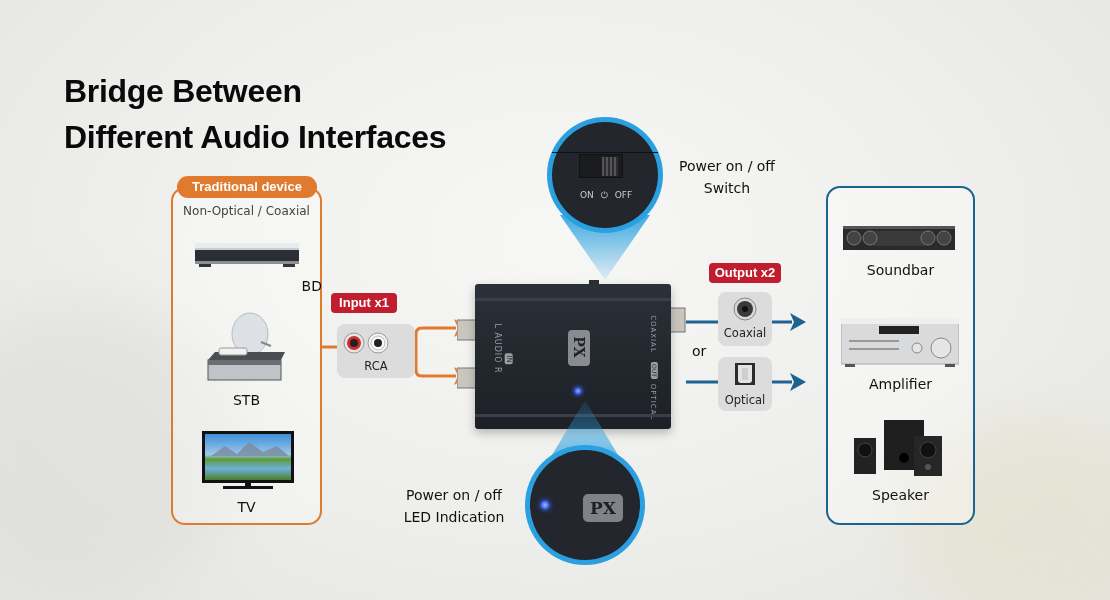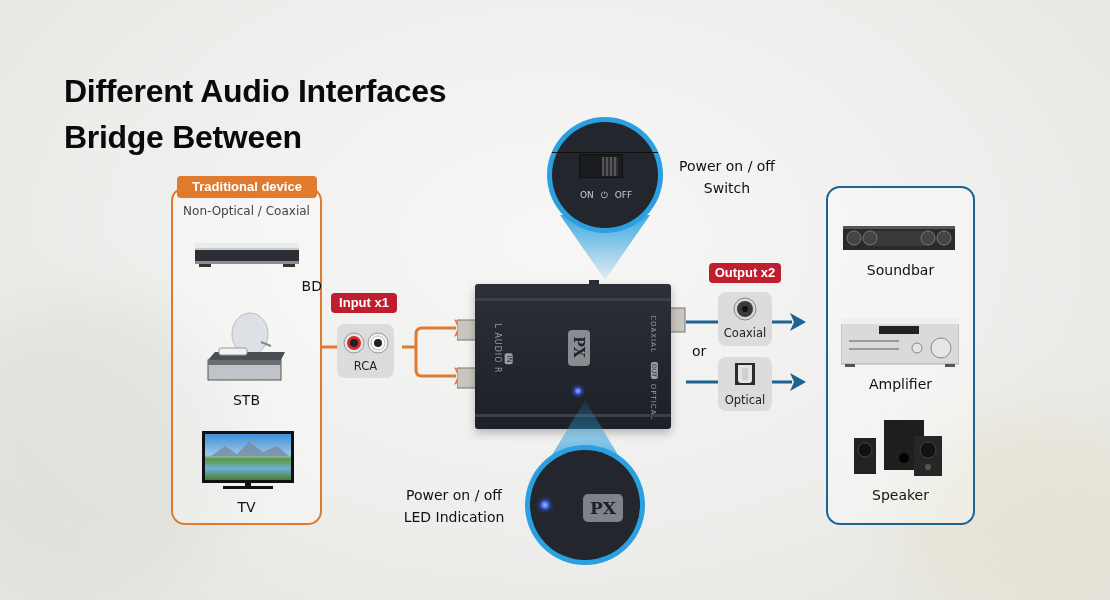--- a/index.html
+++ b/index.html
@@ -19,21 +19,21 @@
     .title div { white-space: nowrap; }
 
     
     .left-frame {
       position: absolute; left: 171px; top: 187px; width: 151px; height: 338px;
       border: 2.5px solid #e07a2e; border-radius: 14px;
       background: rgba(255,255,255,0.35);
     }
     .badge-orange {
       position: absolute; left: 177px; top: 176px; width: 140px; height: 22px;
-      background: #e07a2e; color: #fff; border-radius: 4px;
+      background: #e07a2e; color: #fff; border-radius: 11px;
       font-family: "Liberation Sans", sans-serif; font-weight: bold; font-size: 13px;
       text-align: center; line-height: 22px;
     }
     .sub-label {
       position: absolute; left: 171px; top: 204px; width: 151px; text-align: center;
       font-size: 12px; color: #444; font-family: "DejaVu Sans", sans-serif;
     }
     .dev-label {
       position: absolute; width: 151px; text-align: center; font-size: 14px; color: #111;
     }
@@ -72,22 +72,22 @@
 
     .callout-text { position: absolute; font-size: 14px; color: #111; text-align: center; line-height: 22px; }
   </style>
 </head>
 <body>
 
 <div class="bg-blob" style="left:-60px;top:300px;width:300px;height:300px;background:#dcdcd8;opacity:.6;"></div>
 <div class="bg-blob" style="left:900px;top:420px;width:260px;height:200px;background:#e5e2cf;opacity:.7;"></div>
 
 <div class="title">
+  <div>Bridge Between</div>
   <div>Different Audio Interfaces</div>
-  <div>Bridge Between</div>
 </div>
 
 <div class="left-frame"></div>
 <div class="badge-orange">Traditional device</div>
 <div class="sub-label">Non-Optical / Coaxial</div>
 
 <svg style="position:absolute;left:193px;top:240px;" width="108" height="30" viewBox="0 0 108 30">
   <rect x="2" y="3" width="104" height="18" rx="2" fill="#c9ccd0"></rect>
   <rect x="2" y="3" width="104" height="5" fill="#e9ebee"></rect>
   <rect x="2" y="10" width="104" height="11" fill="#2b2e33"></rect>
@@ -128,21 +128,21 @@
 <svg style="position:absolute;left:320px;top:310px;" width="160" height="80" viewBox="0 0 160 80">
   <line x1="2" y1="37" x2="18" y2="37" stroke="#e07a2e" stroke-width="3"></line>
   <line x1="82" y1="37" x2="96" y2="37" stroke="#e07a2e" stroke-width="3"></line>
   <path d="M96 37 V24 Q96 18 102 18 H136" fill="none" stroke="#e07a2e" stroke-width="3"></path>
   <path d="M96 37 V60 Q96 66 102 66 H136" fill="none" stroke="#e07a2e" stroke-width="3"></path>
   <polygon points="134,9 150,18 134,27 138,18" fill="#e07a2e"></polygon>
   <polygon points="134,57 150,66 134,75 138,66" fill="#e07a2e"></polygon>
 </svg>
 
 <div class="pill-red" style="left:331px;top:293px;width:66px;">Input x1</div>
-<div class="port-box" style="left:337px;top:324px;width:57px;height:54px;">
+<div class="port-box" style="left:337px;top:324px;width:78px;height:54px;">
   <svg style="position:absolute;left:5px;top:7px;" width="48" height="24" viewBox="0 0 48 24">
     <circle cx="12" cy="12" r="10" fill="#e6e6e6" stroke="#999"></circle>
     <circle cx="12" cy="12" r="7" fill="#d22b2b"></circle>
     <circle cx="12" cy="12" r="4" fill="#222"></circle>
     <circle cx="36" cy="12" r="10" fill="#f4f4f4" stroke="#999"></circle>
     <circle cx="36" cy="12" r="7" fill="#fafafa" stroke="#bbb"></circle>
     <circle cx="36" cy="12" r="4" fill="#222"></circle>
   </svg>
   <div class="port-label" style="top:35px;">RCA</div>
 </div>

